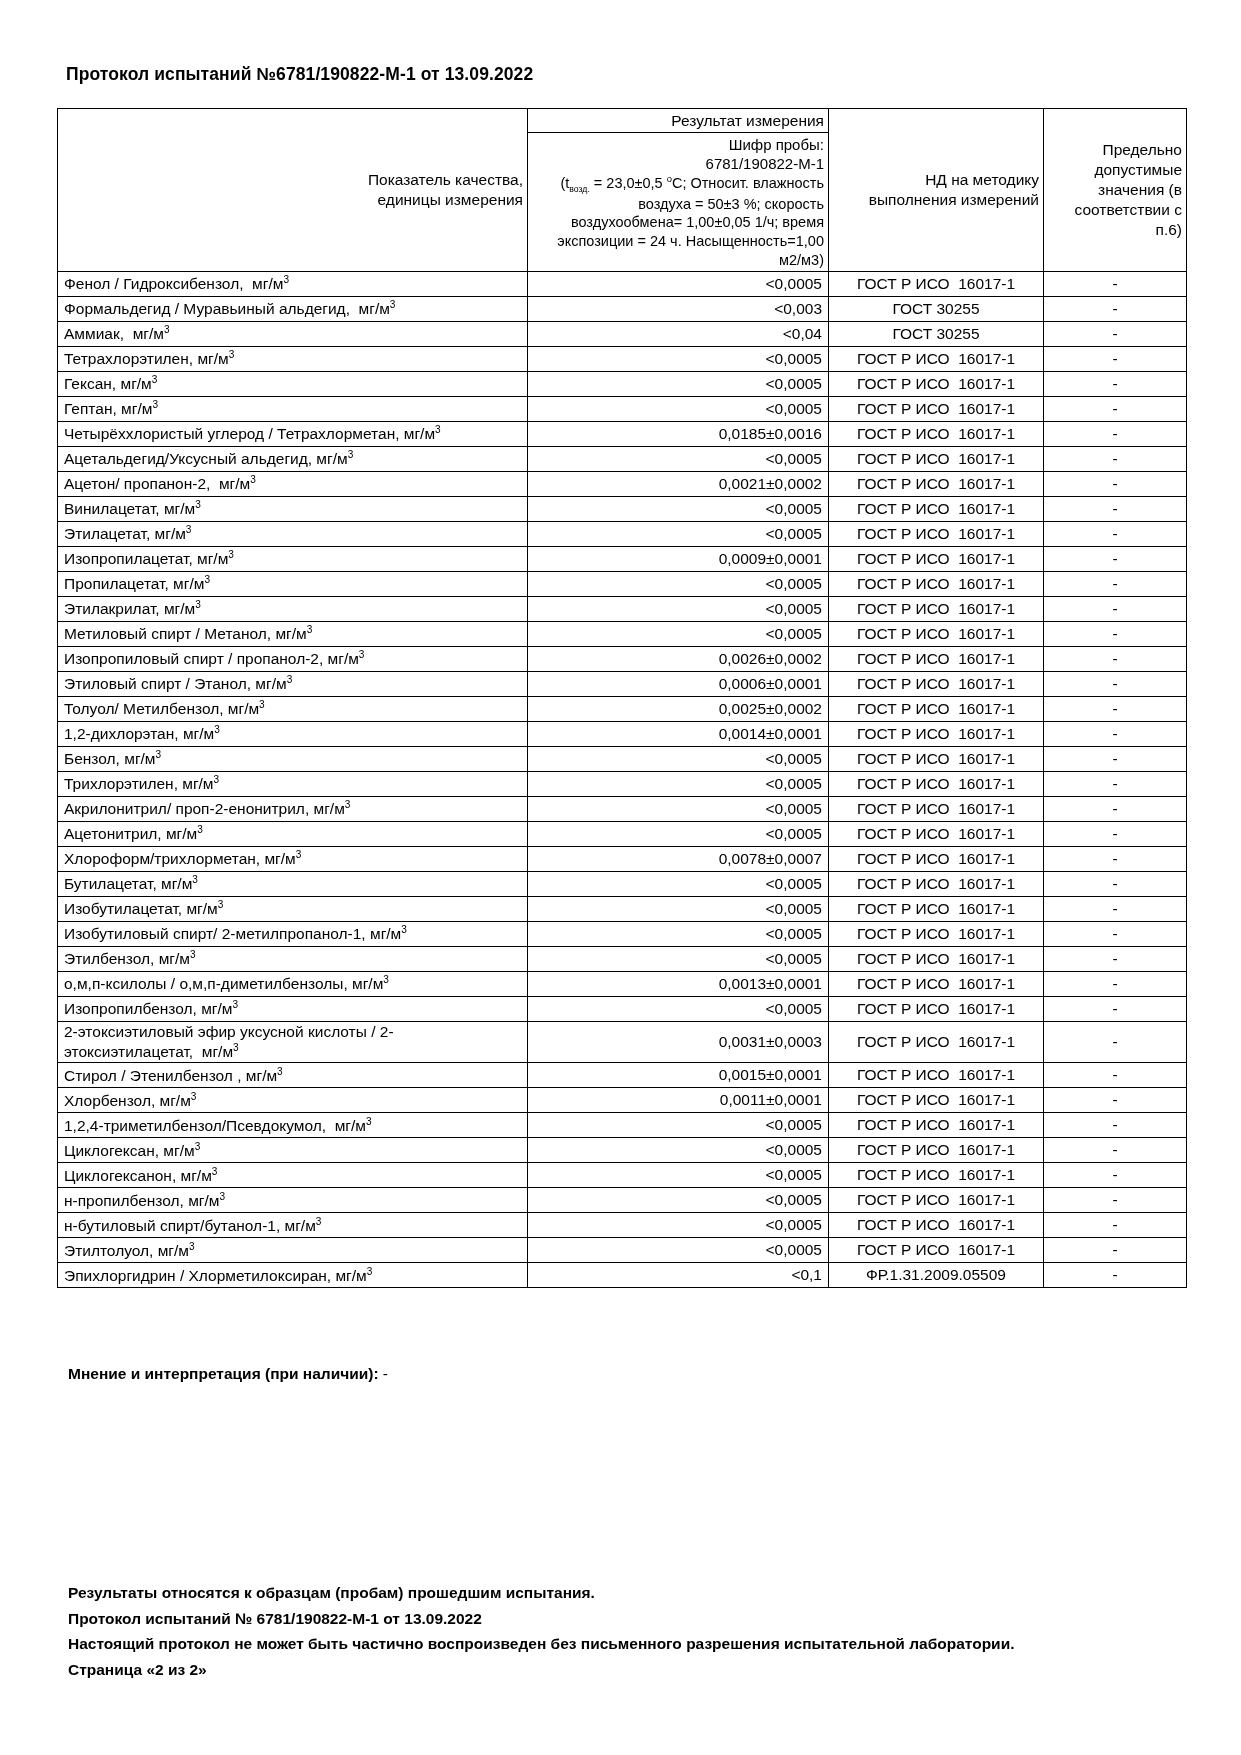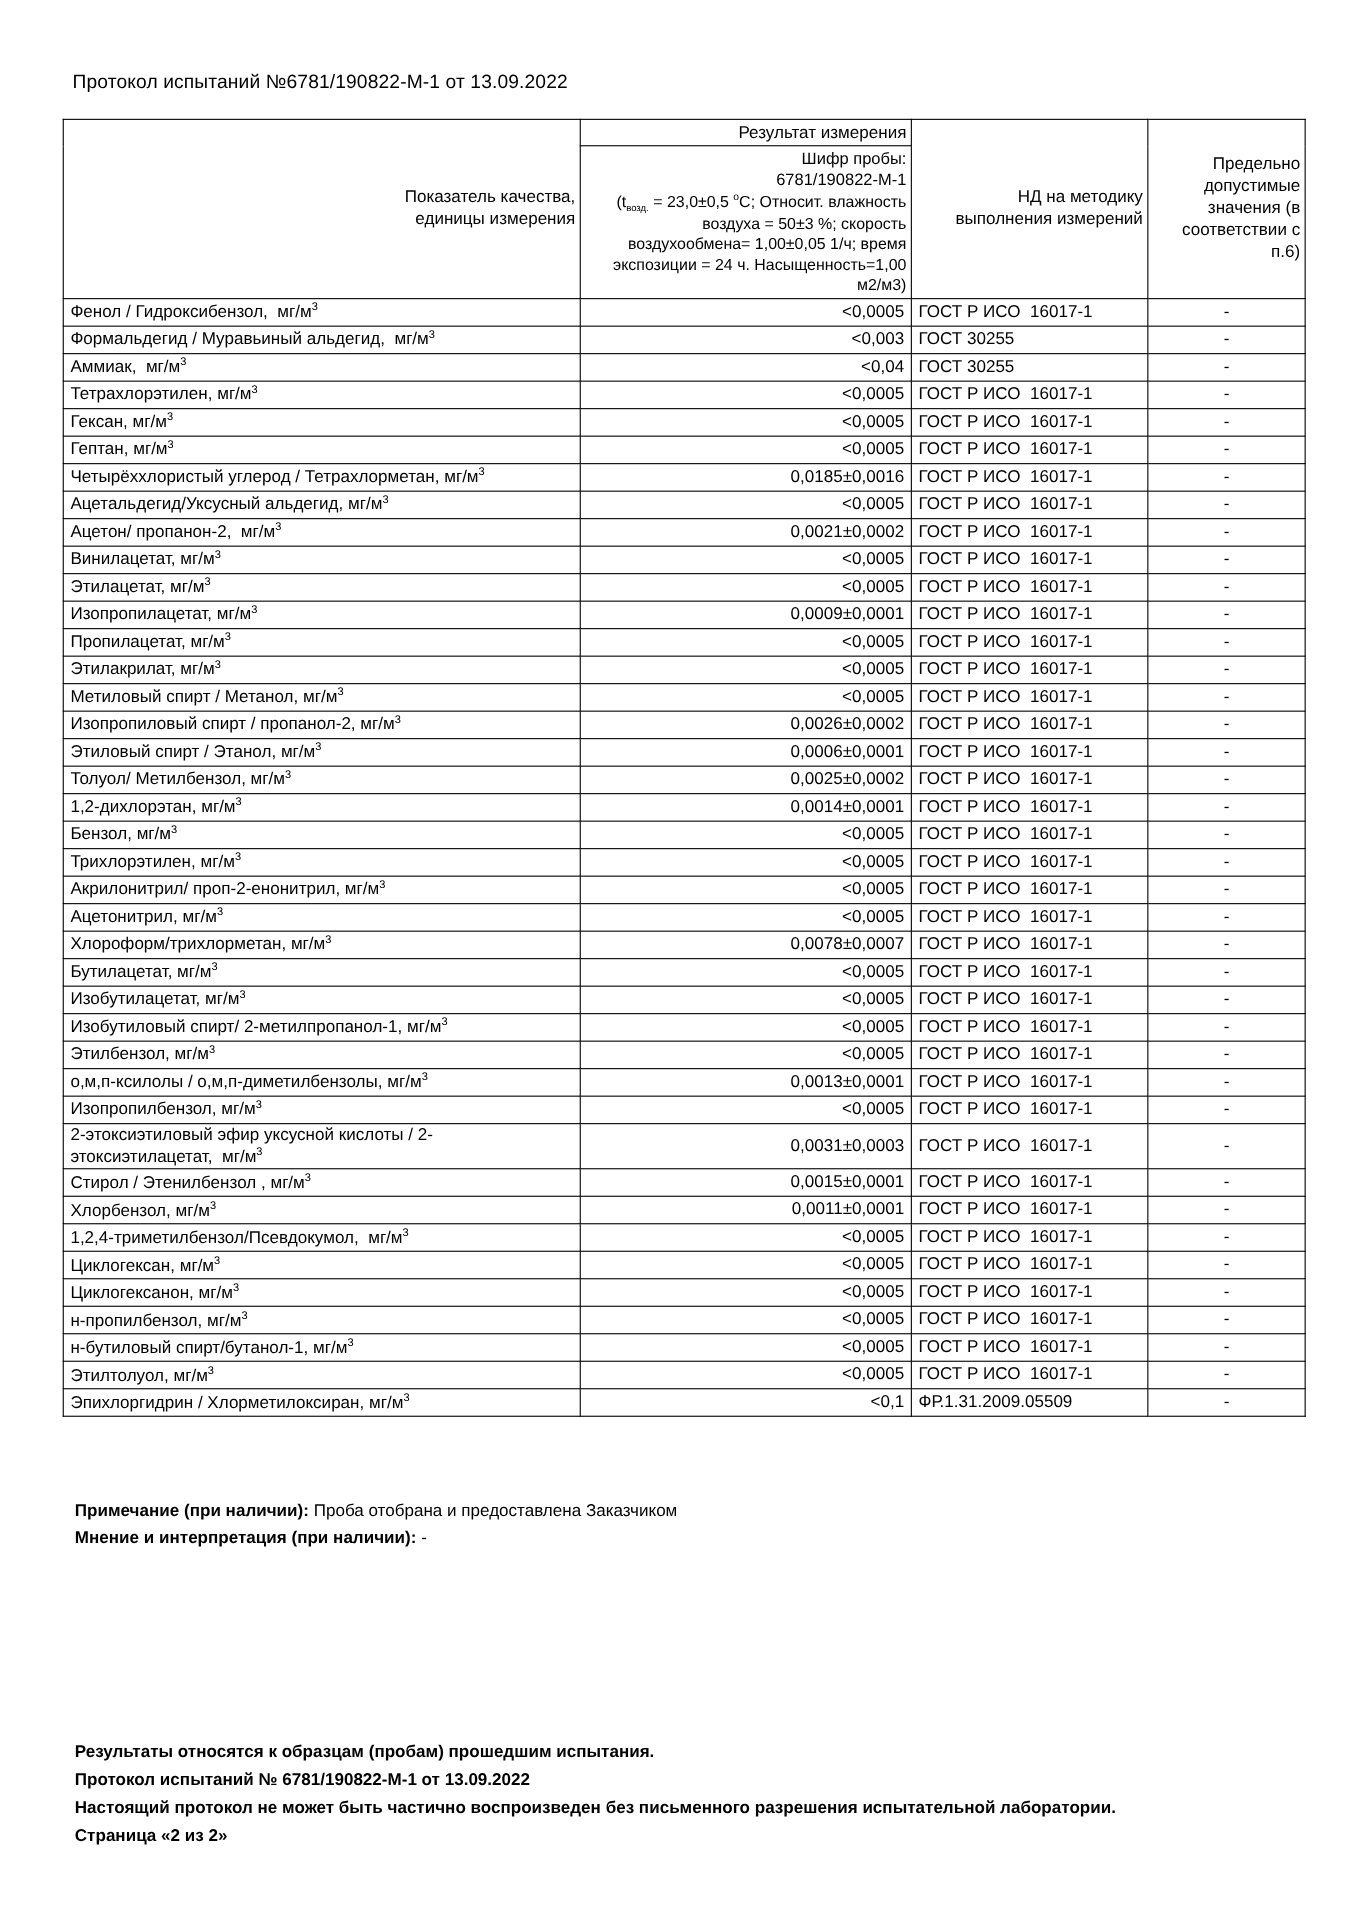--- a/index.html
+++ b/index.html
@@ -6,21 +6,21 @@
   .page {
     position:relative;
     width:1241px; height:1755px;
     background:#ffffff;
     color:#000;
     font-family:"Liberation Sans", sans-serif;
     overflow:hidden;
   }
   .title {
     position:absolute; left:66px; top:64px;
-    font-size:17.5px; font-weight:normal; margin:0;
+    font-size:17.5px; font-weight:bold; margin:0;
     letter-spacing:0.1px;
   }
   table.results-table {
     position:absolute; left:57px; top:108px;
     width:1129px;
     border-collapse:collapse; table-layout:fixed;
     font-size:15.5px;
   }
   .results-table th, .results-table td {
     border:1.5px solid #000;
@@ -32,21 +32,21 @@
   tr.head-main { height:136px; }
   .h-param { font-size:15.5px; line-height:1.3; }
   .h-sample { font-size:15px; line-height:1.27; vertical-align:top; padding-top:3px;margin-top:16px; }
   .h-sample .conditions { font-size:14.5px; line-height:1.28; }
   .h-method { font-size:15.5px; line-height:1.3; }
   .h-limit  { font-size:15.5px; line-height:1.3; }
   .results-table tbody tr { height:25px; }
   .results-table tbody td { padding:1px 6px; line-height:1.2; }
   td.c-param  { text-align:left; white-space:pre-wrap;margin-top:28px; }
   td.c-result { text-align:right; }
-  td.c-method { text-align:left; white-space:pre-wrap; }
+  td.c-method { text-align:center; white-space:pre-wrap; }
   td.c-limit  { text-align:center; }
   sup { font-size:0.65em; }
   sub { font-size:0.6em; }
   .notes {
     position:absolute; left:68px; top:1362px;
     font-size:15.5px; line-height:24.5px;
   }
   .notes p { margin:0; }
   .note-label { font-weight:bold; }
   .footer {
@@ -325,21 +325,20 @@
         <tr>
           <td class="c-param">Эпихлоргидрин / Хлорметилоксиран, мг/м<sup>3</sup></td>
           <td class="c-result">&lt;0,1</td>
           <td class="c-method">ФР.1.31.2009.05509</td>
           <td class="c-limit">-</td>
         </tr>
       </tbody>
   </table>
 
   <div class="notes">
-    <p><b class="note-label">Примечание (при наличии):</b><span> Проба отобрана и предоставлена Заказчиком</span></p>
     <p><b class="note-label">Мнение и интерпретация (при наличии):</b><span> -</span></p>
   </div>
 
   <div class="footer">
     <p>Результаты относятся к образцам (пробам) прошедшим испытания.</p>
     <p>Протокол испытаний № 6781/190822-М-1 от 13.09.2022</p>
     <p>Настоящий протокол не может быть частично воспроизведен без письменного разрешения испытательной лаборатории.</p>
     <p>Страница «2 из 2»</p>
   </div>
 

